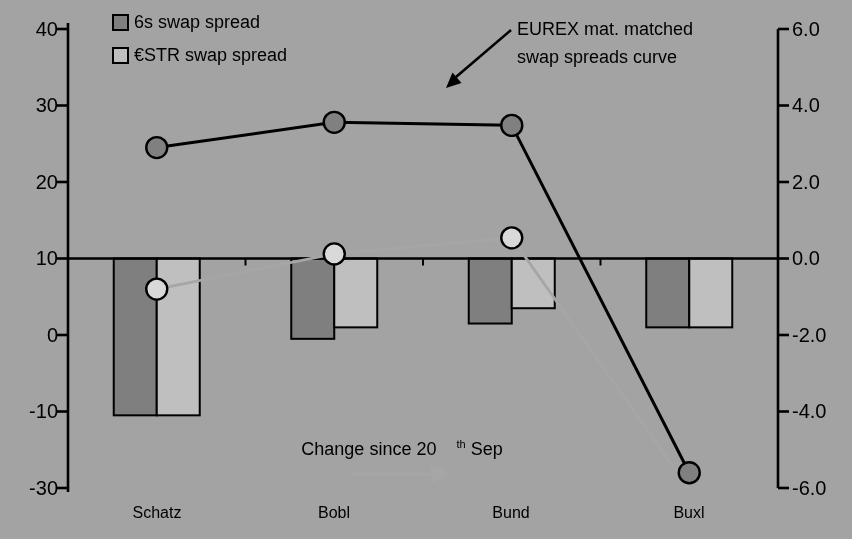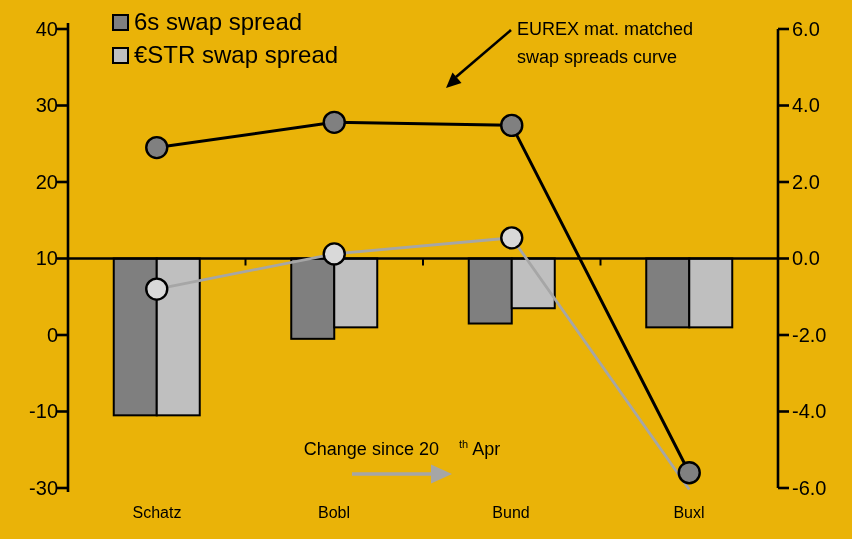--- a/index.html
+++ b/index.html
@@ -1,20 +1,20 @@
 <!DOCTYPE html>
 <html><head>
 <meta charset="utf-8">
 <style>
   html, body { margin: 0; padding: 0; background: #ffffff; }
   .stage {
     position: relative;
     width: 852px;
     height: 539px;
-    background: #eab308;
+    background: #a3a3a3;
     font-family: "Liberation Sans", sans-serif;
     color: #000;
     overflow: hidden;
   }
   .stage svg { position: absolute; left: 0; top: 0; }
 
   .tick-label {
     position: absolute;
     font-size: 20px;
     line-height: 24px;
@@ -46,21 +46,21 @@
     margin-bottom: 7px;
   }
   .legend-swatch {
     width: 13px;
     height: 13px;
     border: 2px solid #000;
     margin-right: 5px;
     flex: 0 0 auto;
   }
   .legend-label {
-    font-size: 24px;
+    font-size: 18px;
     line-height: 20px;
     white-space: nowrap;
   }
 
   .curve-note {
     position: absolute;
     left: 517px;
     top: 15px;
     font-size: 18px;
     line-height: 28px;
@@ -166,16 +166,16 @@
       <span class="legend-label">€STR swap spread</span>
     </div>
   </div>
 
   <div class="curve-note">
     <div>EUREX mat. matched</div>
     <div>swap spreads curve</div>
   </div>
 
   <div class="change-note">
-    <span>Change since 20</span><sup>th</sup><span> Apr</span>
+    <span>Change since 20</span><sup>th</sup><span> Sep</span>
   </div>
 
 </div>
 
 </body></html>

